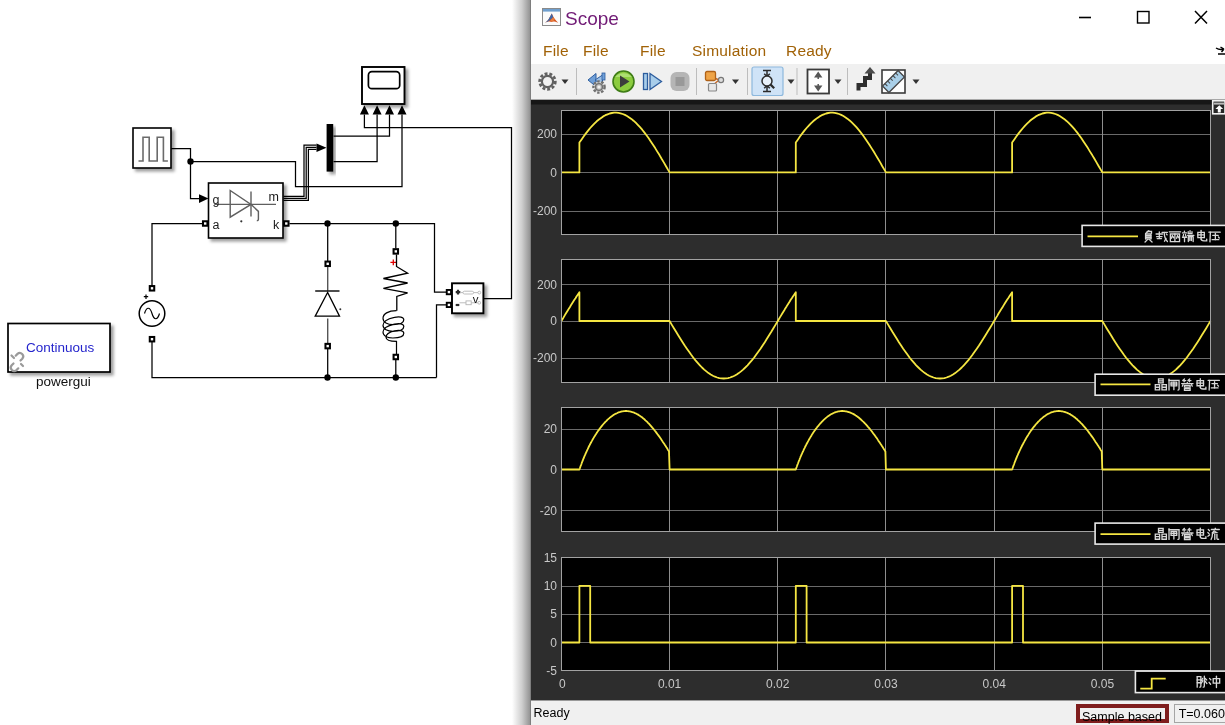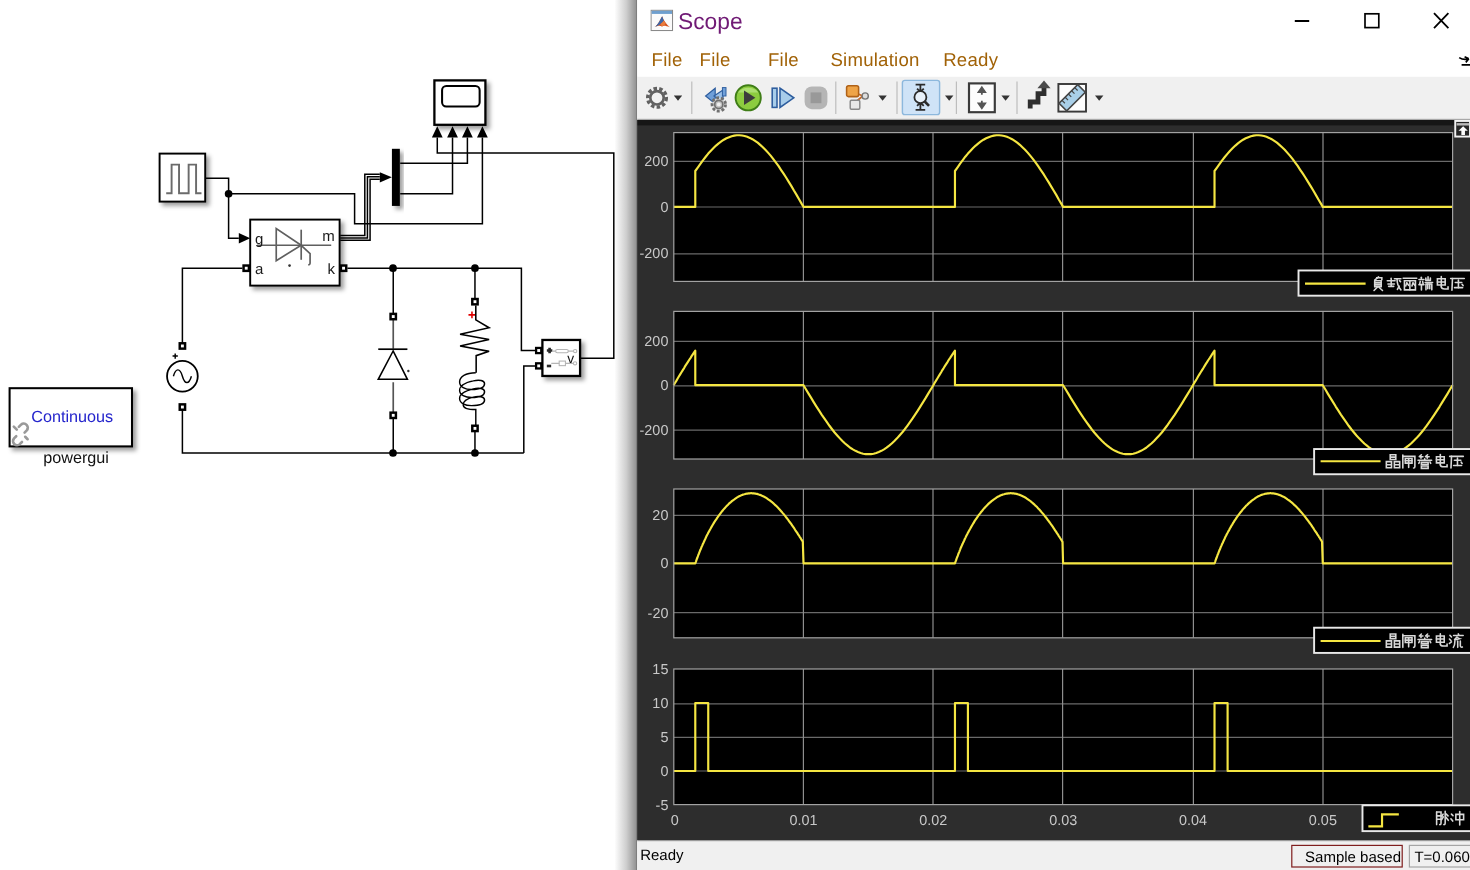--- a/index.html
+++ b/index.html
@@ -430,15 +430,15 @@
 <rect x="351" y="6" width="23" height="23" fill="#fdfdfd" stroke="#3a3a3a" stroke-width="1.6"></rect>
 <g transform="translate(362.5,17.5) rotate(-45)">
 <rect x="-11" y="-4.5" width="22" height="9" fill="#a9cfe8" stroke="#444" stroke-width="1.3"></rect>
 <path d="M-7.5,-4.5 v3.4 M-3.8,-4.5 v3.4 M0,-4.5 v3.4 M3.8,-4.5 v3.4 M7.5,-4.5 v3.4" stroke="#444" stroke-width="1"></path>
 </g>
 <path d="M381.5,15.5 h7 l-3.5,4.5 Z" fill="#333"></path>
 </svg>
 </div>
   <div style="position:absolute;left:0;top:700px;width:695px;height:25px;background:#f0f0f0;border-top:1px solid #9a9a9a;box-sizing:border-box;font-size:12.5px;color:#000">
     <span style="position:absolute;left:2.5px;top:5px">Ready</span>
-    <span style="position:absolute;left:544.5px;top:2.5px;width:93px;height:19px;border:1px solid #7f1d1d;text-align:right;padding-top:2px;box-sizing:border-box">Sample based</span>
+    <span style="position:absolute;left:544.5px;top:2.5px;width:93px;height:19px;border:4px solid #7f1d1d;text-align:center;padding-top:2px;box-sizing:border-box">Sample based</span>
     <span style="position:absolute;left:642.7px;top:2.5px;width:60px;height:19px;border:1px solid #a5a5a5;text-align:left;padding:2px 0 0 4px;box-sizing:border-box">T=0.060</span>
   </div>
 </div>
 </body></html>

